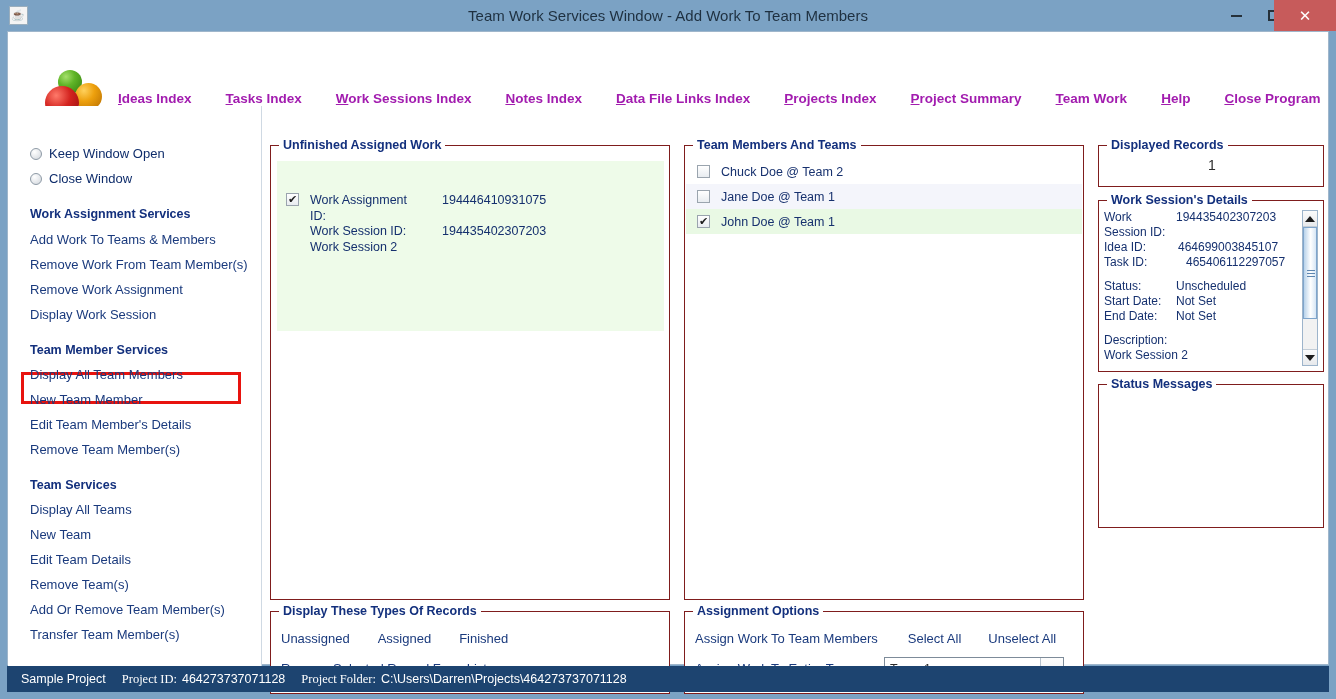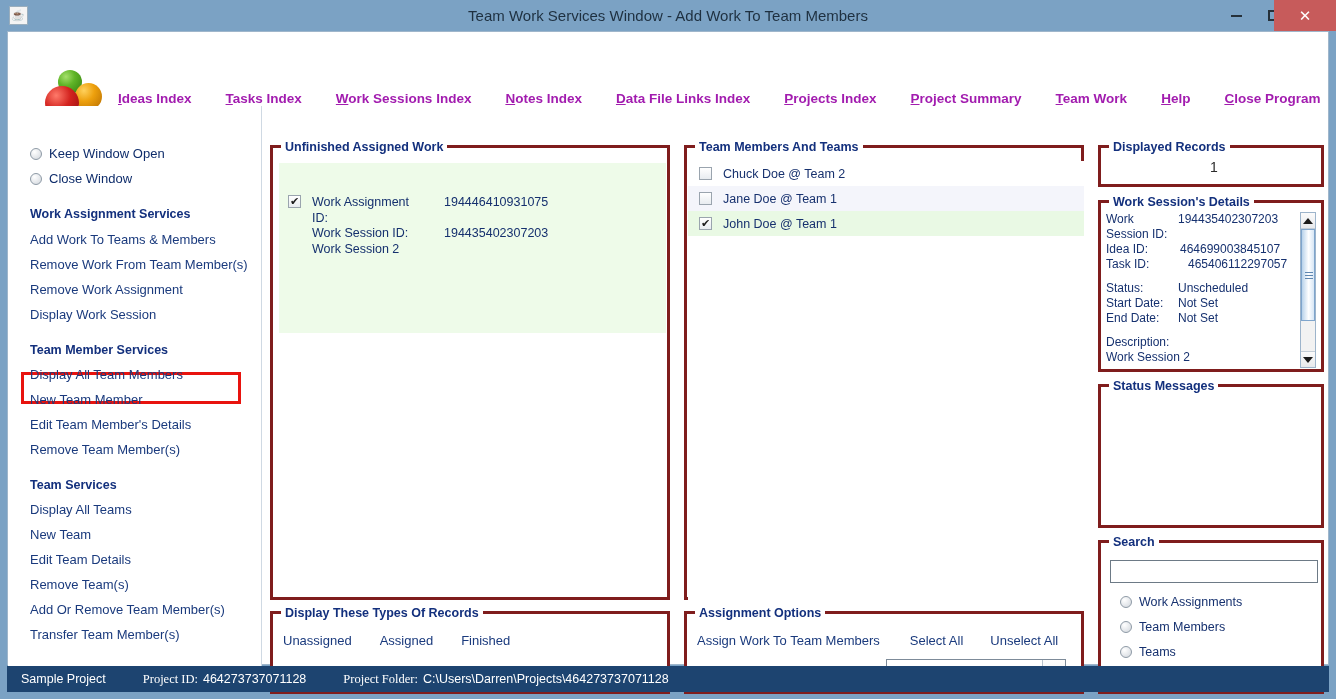--- a/index.html
+++ b/index.html
@@ -142,21 +142,21 @@
     left: 13px; top: 266px;
     width: 220px; height: 32px;
     border: 3px solid #e8130e;
     background: transparent;
     pointer-events: none;
   }
 
   
   .group {
     position: absolute;
-    border: 3px solid #7f1d1d;
+    border: 1px solid #7f1d1d;
     background: #ffffff;
     padding-left: 42px;
   }
   .group > .g-title {
     position: absolute; top: -8px; left: 8px;
     padding: 0 4px;
     background: #ffffff;
     font-size: 12.5px; font-weight: bold;
     color: #13307d;
     white-space: nowrap;
@@ -320,21 +320,21 @@
     font-size: 12.5px; color: #16316f;
     cursor: pointer;
   }
 
   
   #statusbar {
     position: absolute; left: 7px; top: 666px;
     width: 1322px; height: 26px;
     background: #1d4470;
     display: flex; align-items: center;
-    color: #ffffff; font-size: 12.5px; gap: 21px;
+    color: #ffffff; font-size: 12.5px;
   }
   #statusbar .sb-seg { margin-left: 16px; white-space: nowrap; }
   #statusbar .sb-seg.first { margin-left: 14px; }
   .sb-lab { margin-right: 5px; font-family: Liberation Serif, serif; }
 </style>
 </head>
 <body>
 
 <div id="window">
 
@@ -535,40 +535,20 @@
             <span class="tri-dn-s"></span>
           </div>
       </div>
     </div>
 
     <div class="group" id="panel-status">
       <div class="g-title">Status Messages</div>
       <div style="position:absolute;left:6px;top:10px;width:210px;height:122px;font-size:12px;color:#16316f;"></div>
     </div>
 
-    <div class="group" id="panel-search">
-      <div class="g-title">Search</div>
-      <input id="search-input" type="text" placeholder="" style="">
-      <div class="search-radio" style="top:52px">
-        <span class="radio-dot"></span>
-        <span>Work Assignments</span>
-      </div>
-      <div class="search-radio" style="top:77px">
-        <span class="radio-dot"></span>
-        <span>Team Members</span>
-      </div>
-      <div class="search-radio" style="top:102px">
-        <span class="radio-dot"></span>
-        <span>Teams</span>
-      </div>
-      <div class="search-radio" style="top:127px">
-        <span class="radio-dot"></span>
-        <span>Reset</span>
-      </div>
-    </div>
 
   </div>
 
   <div id="statusbar">
     <span class="sb-seg first">Sample Project</span>
     <span class="sb-seg">
       <span class="sb-lab">Project ID:</span><span>464273737071128</span>
     </span>
     <span class="sb-seg">
       <span class="sb-lab">Project Folder:</span><span>C:\Users\Darren\Projects\464273737071128</span>

